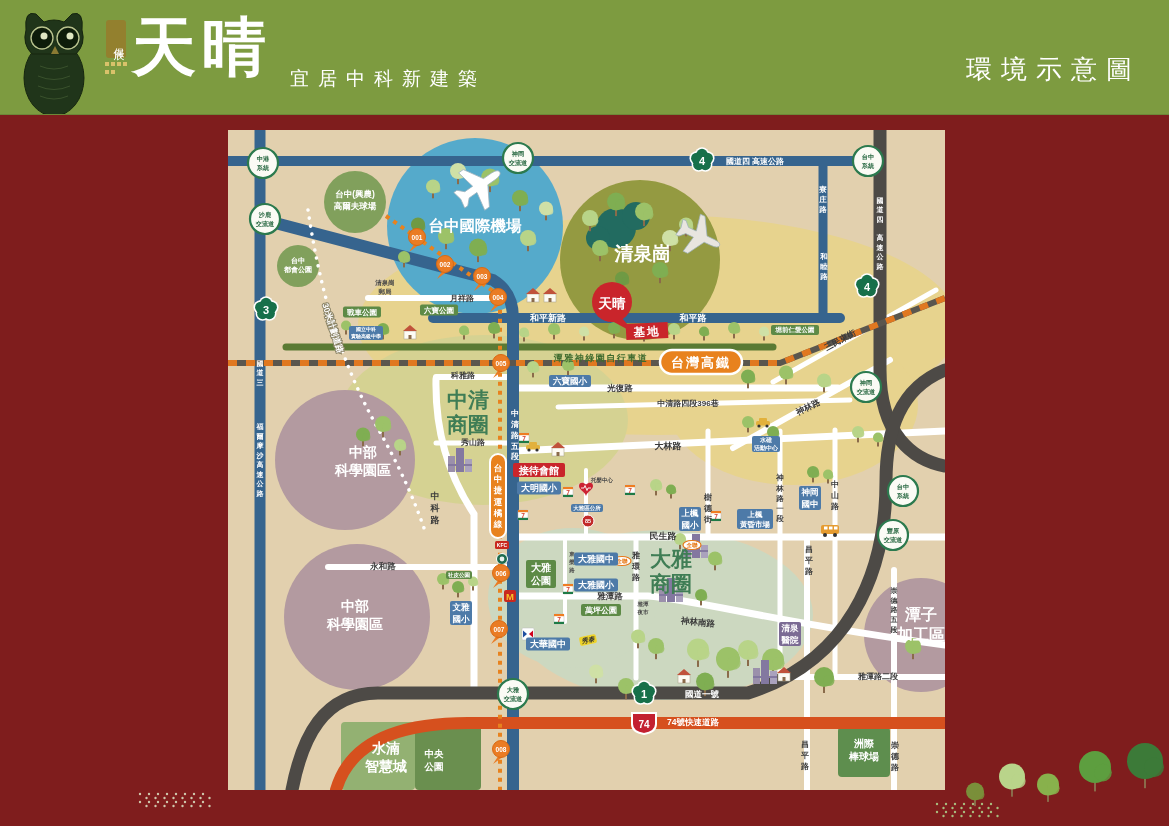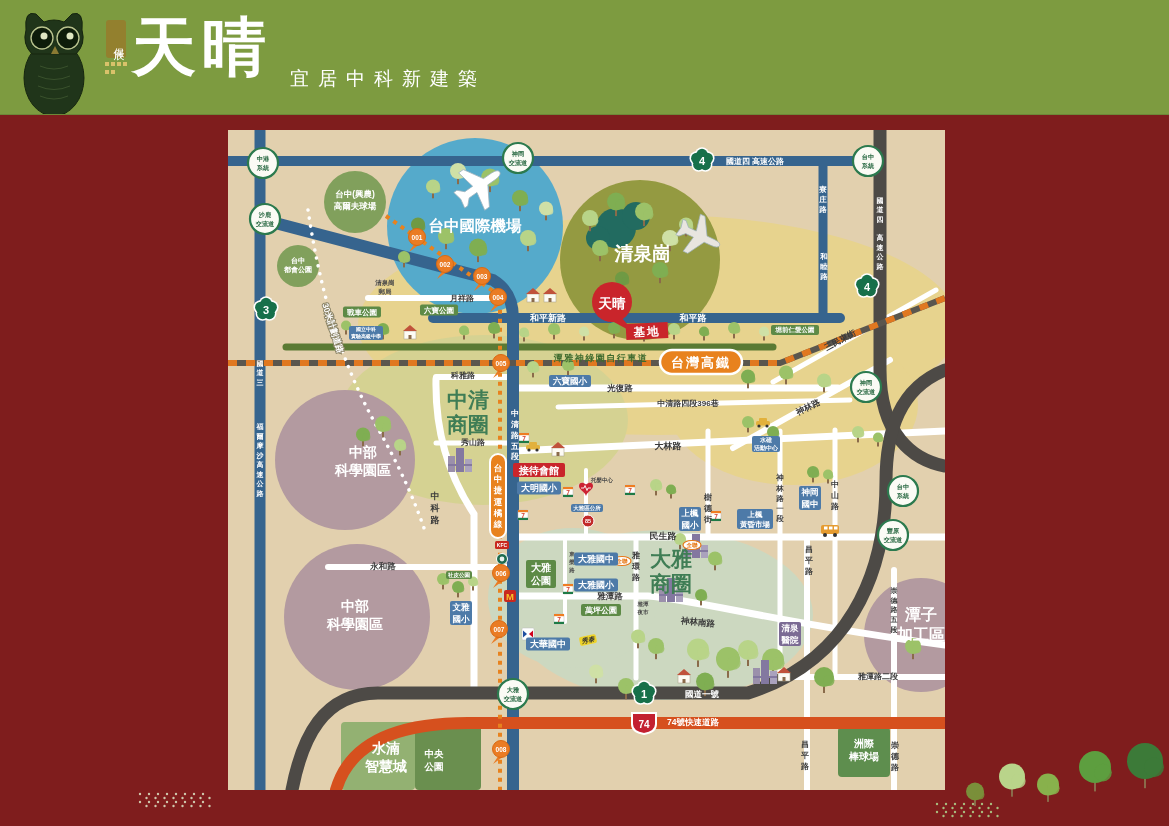--- a/index.html
+++ b/index.html
@@ -47,20 +47,21 @@
     <div id="badge-sub">
         <i></i>
         <i></i>
         <i></i>
         <i></i>
         <i></i>
         <i></i>
       </div>
     <div id="brand-title">天晴</div>
     <div id="brand-subtitle">宜居中科新建築</div>
+    <div id="page-title">環境示意圖</div>
   </div>
 
   <div id="map">
     <svg id="mapsvg" width="717" height="660" viewBox="0 0 717 660">
         <ellipse cx="430" cy="195" rx="300" ry="110" fill="#e7d38e"></ellipse>
         <ellipse cx="565" cy="275" rx="125" ry="80" fill="#e7d38e"></ellipse>
         <ellipse cx="255" cy="290" rx="145" ry="85" fill="#d5d292"></ellipse>
         <ellipse cx="435" cy="485" rx="150" ry="85" fill="#ccd8c0"></ellipse>
         <ellipse cx="345" cy="468" rx="85" ry="70" fill="#ccd8c0"></ellipse>
         <circle cx="247" cy="96" r="88" fill="#55aacb"></circle>

